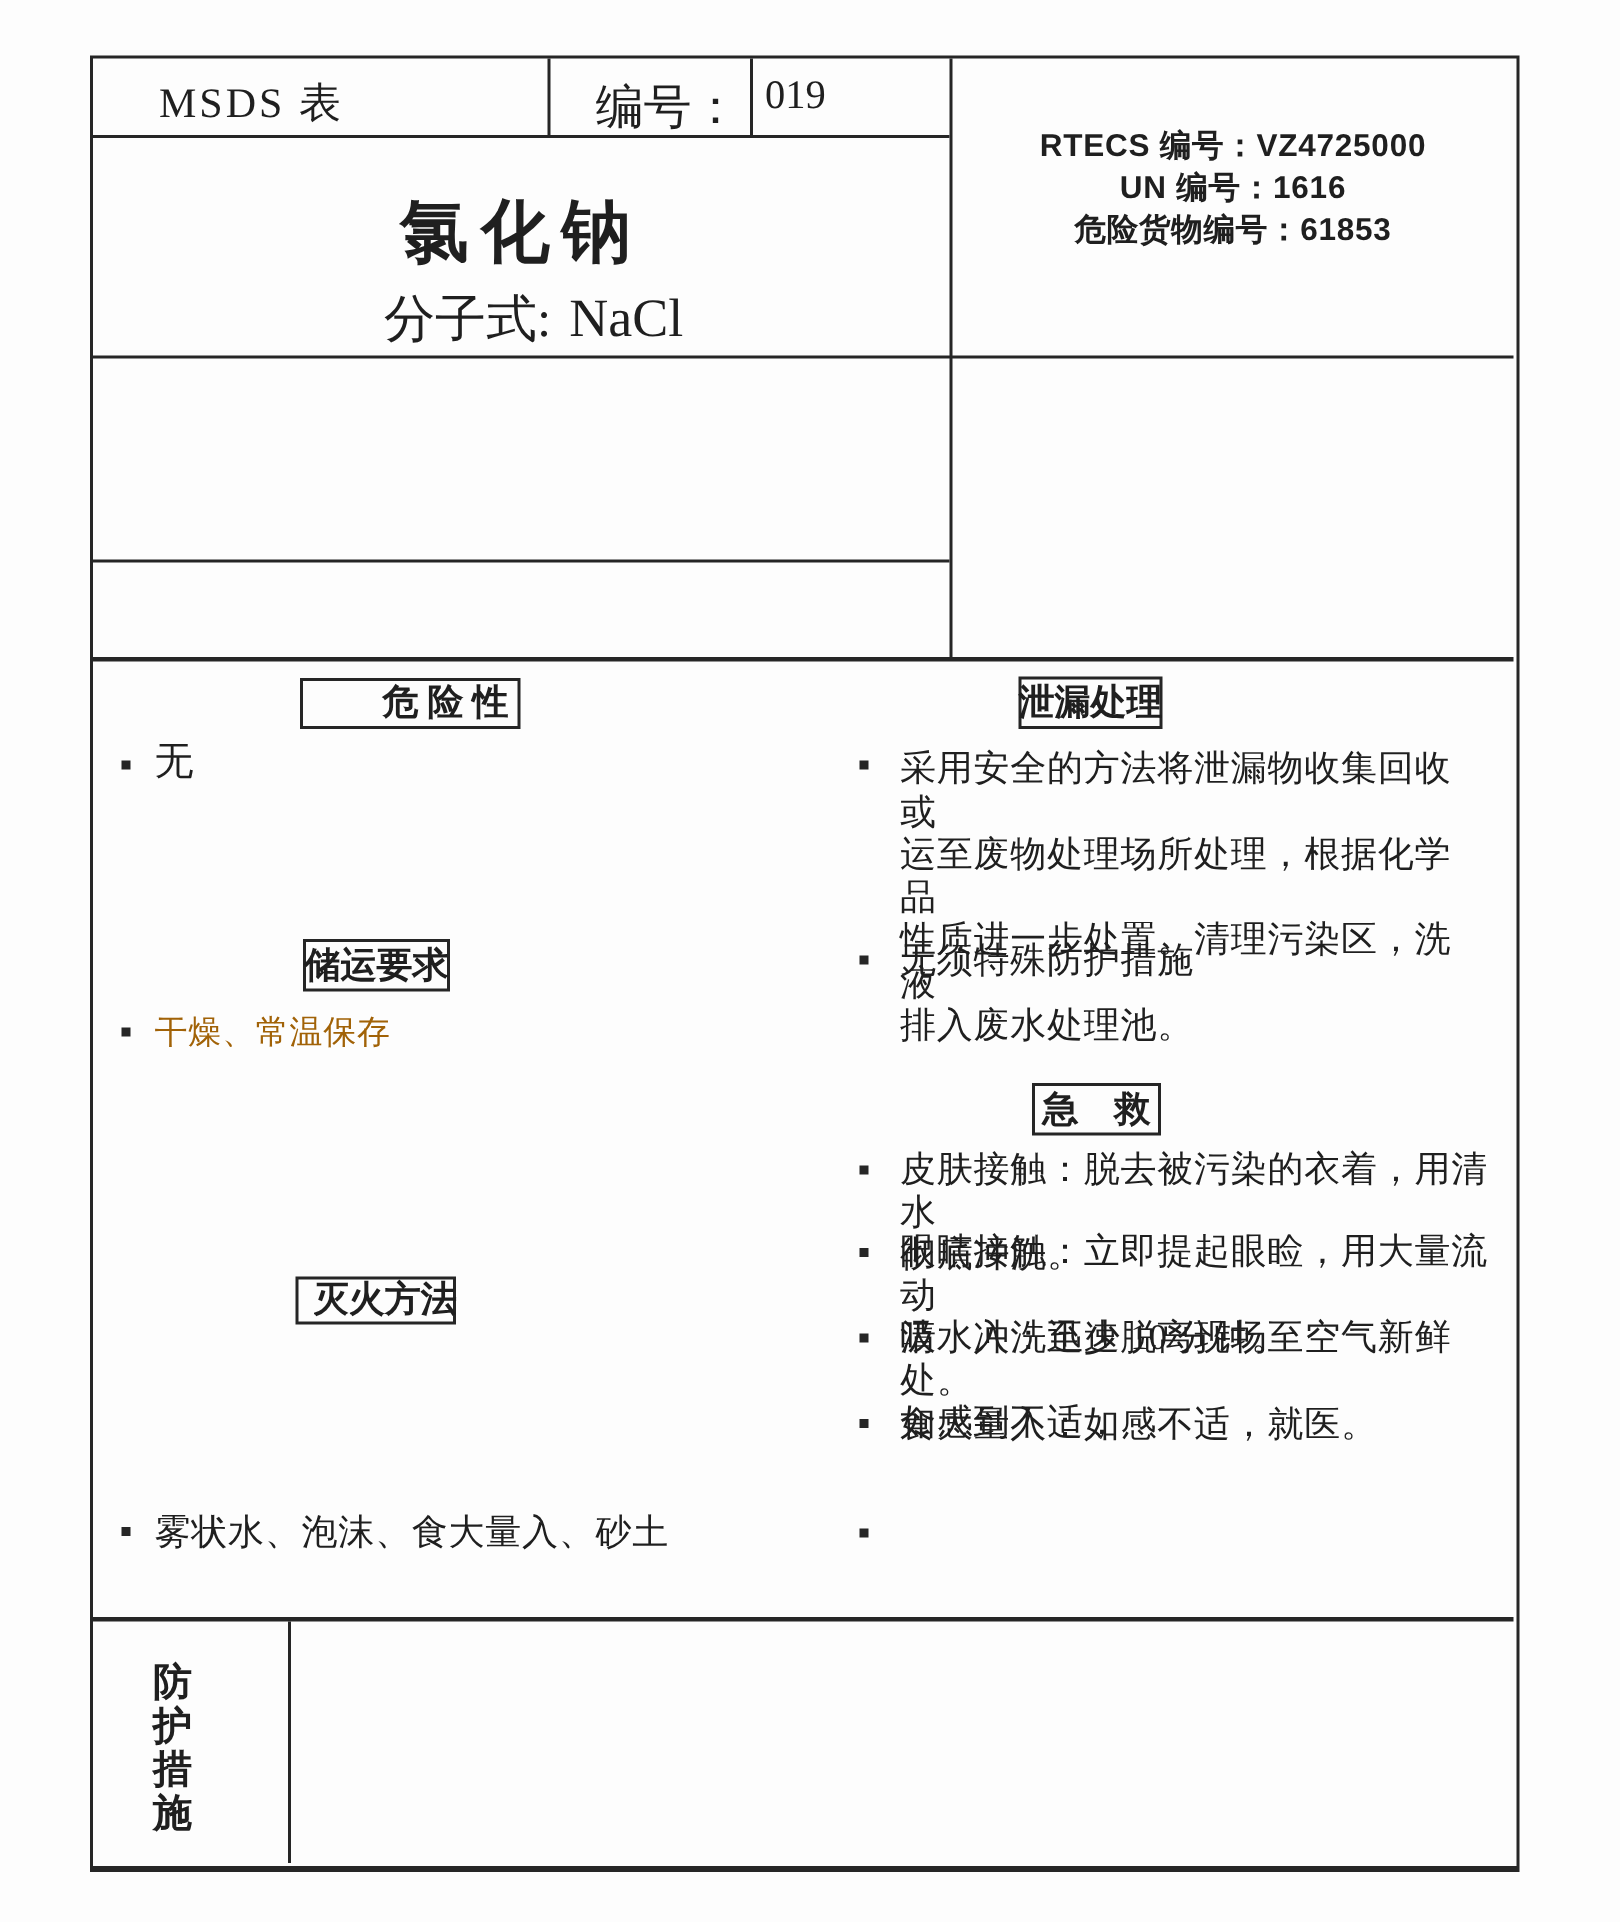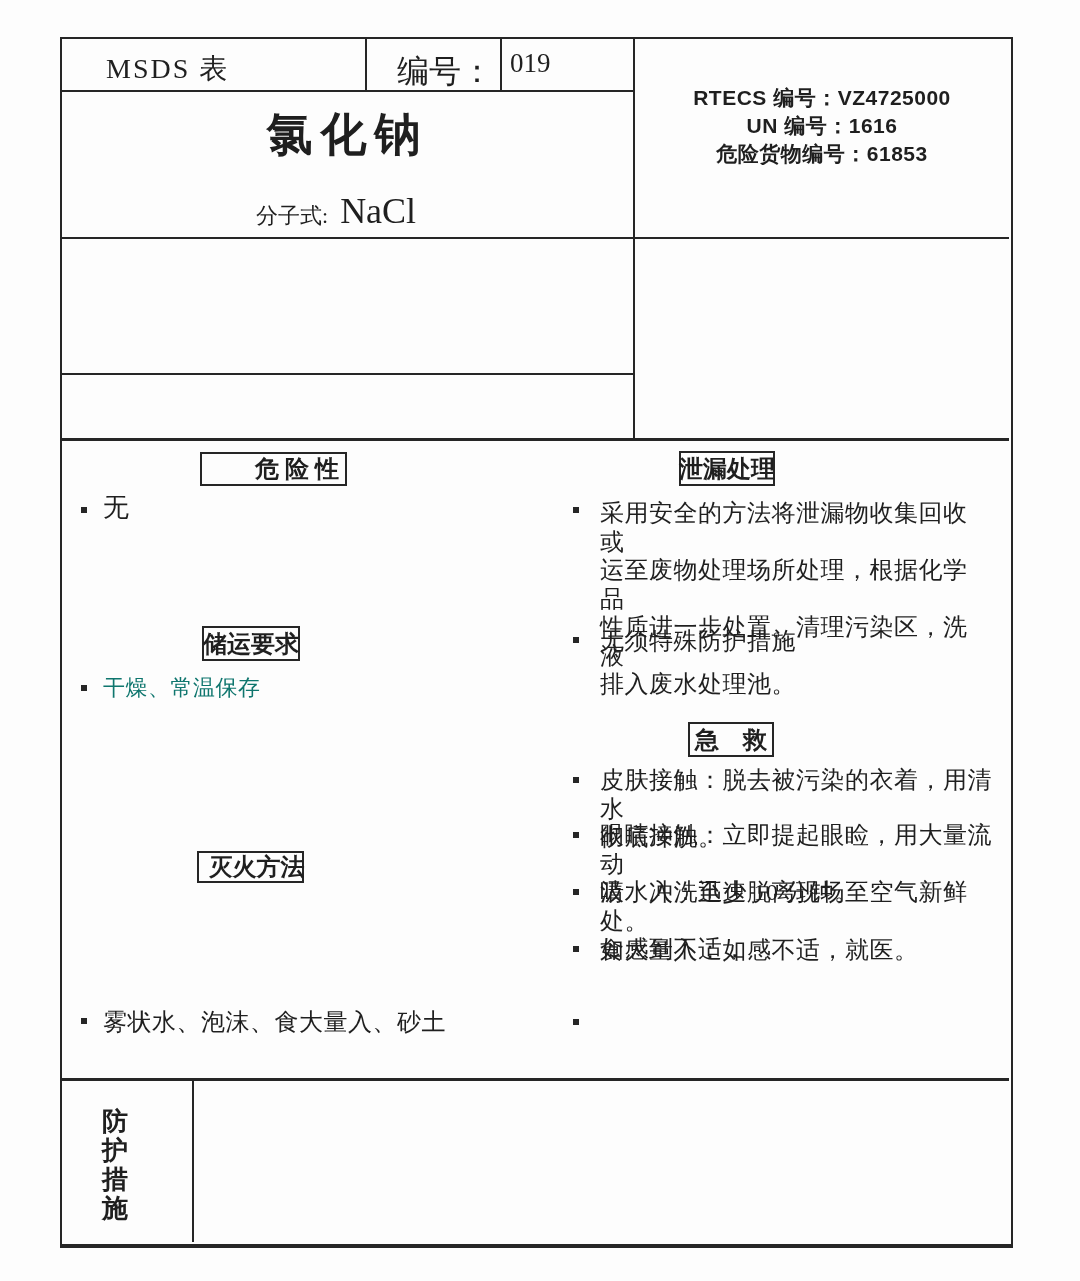--- a/index.html
+++ b/index.html
@@ -52,43 +52,43 @@
 <div class="line" style="left:62px;top:237px;width:947px;height:2px;"></div>
 <div class="line" style="left:62px;top:373px;width:571px;height:2px;"></div>
 <div class="line" style="left:62px;top:438px;width:947px;height:3px;"></div>
 <div class="line" style="left:62px;top:1078px;width:947px;height:3px;"></div>
 <div class="line" style="left:192px;top:1081px;width:2px;height:161px;"></div>
 
 <div class="abs serif" style="left:106px;top:50px;font-size:28px;letter-spacing:2px;">MSDS 表</div>
 <div class="abs serif" style="left:397px;top:50px;font-size:32px;">编号：</div>
 <div class="abs serif" style="left:510px;top:48px;font-size:27px;">019</div>
 
-<div class="abs serif" style="left:62px;top:104px;width:571px;text-align:center;font-size:46px;font-weight:bold;letter-spacing:8px;">氯化钠</div>
+<div class="abs serif" style="left:62px;top:124px;width:571px;text-align:center;font-size:46px;font-weight:bold;letter-spacing:8px;">氯化钠</div>
 <div class="abs" style="left:256px;top:190px;">
-  <span class="serif" style="font-size:22px;vertical-align:baseline;">分子式:</span>
+  <span class="serif" style="font-size:34px;vertical-align:baseline;">分子式:</span>
   <span class="serif" style="font-size:36px;vertical-align:baseline;margin-left:8px;">NaCl</span>
 </div>
 
 <div class="abs" style="left:635px;top:84px;width:374px;">
   <div class="sansb regline">RTECS 编号：VZ4725000</div>
   <div class="sansb regline">UN 编号：1616</div>
   <div class="sansb regline">危险货物编号：61853</div>
 </div>
 
 <div class="secbox serif" style="left:200px;top:452px;width:96px;height:30px;padding-left:47px;">危 险 性</div>
 <div class="secbox serif" style="left:679px;top:451px;width:92px;height:31px;">泄漏处理</div>
 <div class="secbox serif" style="left:202px;top:626px;width:94px;height:31px;">储运要求</div>
 <div class="secbox serif" style="left:688px;top:722px;width:82px;height:31px;">急　救</div>
 <div class="secbox serif" style="left:197px;top:851px;width:91px;height:28px;padding-left:12px;">灭火方法</div>
 
 <div class="bullet" style="left:81px;top:507px;"></div>
 <div class="btext serif" style="left:103px;top:494px;font-size:26px;">无</div>
 
 <div class="bullet" style="left:81px;top:685px;"></div>
-<div class="btext serif" style="left:103px;top:674px;font-size:22px;color:#0f766e;">干燥、常温保存</div>
+<div class="btext serif" style="left:103px;top:674px;font-size:22px;color:#a16207;">干燥、常温保存</div>
 
 <div class="bullet" style="left:81px;top:1018px;"></div>
 <div class="btext serif" style="left:103px;top:1008px;font-size:24px;">雾状水、泡沫、食大量入、砂土</div>
 
 <div class="bullet" style="left:573px;top:507px;"></div>
 <div class="btext serif" style="left:600px;top:499px;width:390px;">采用安全的方法将泄漏物收集回收或
 运至废物处理场所处理，根据化学品
 性质进一步处置。清理污染区，洗液
 排入废水处理池。</div>
 

